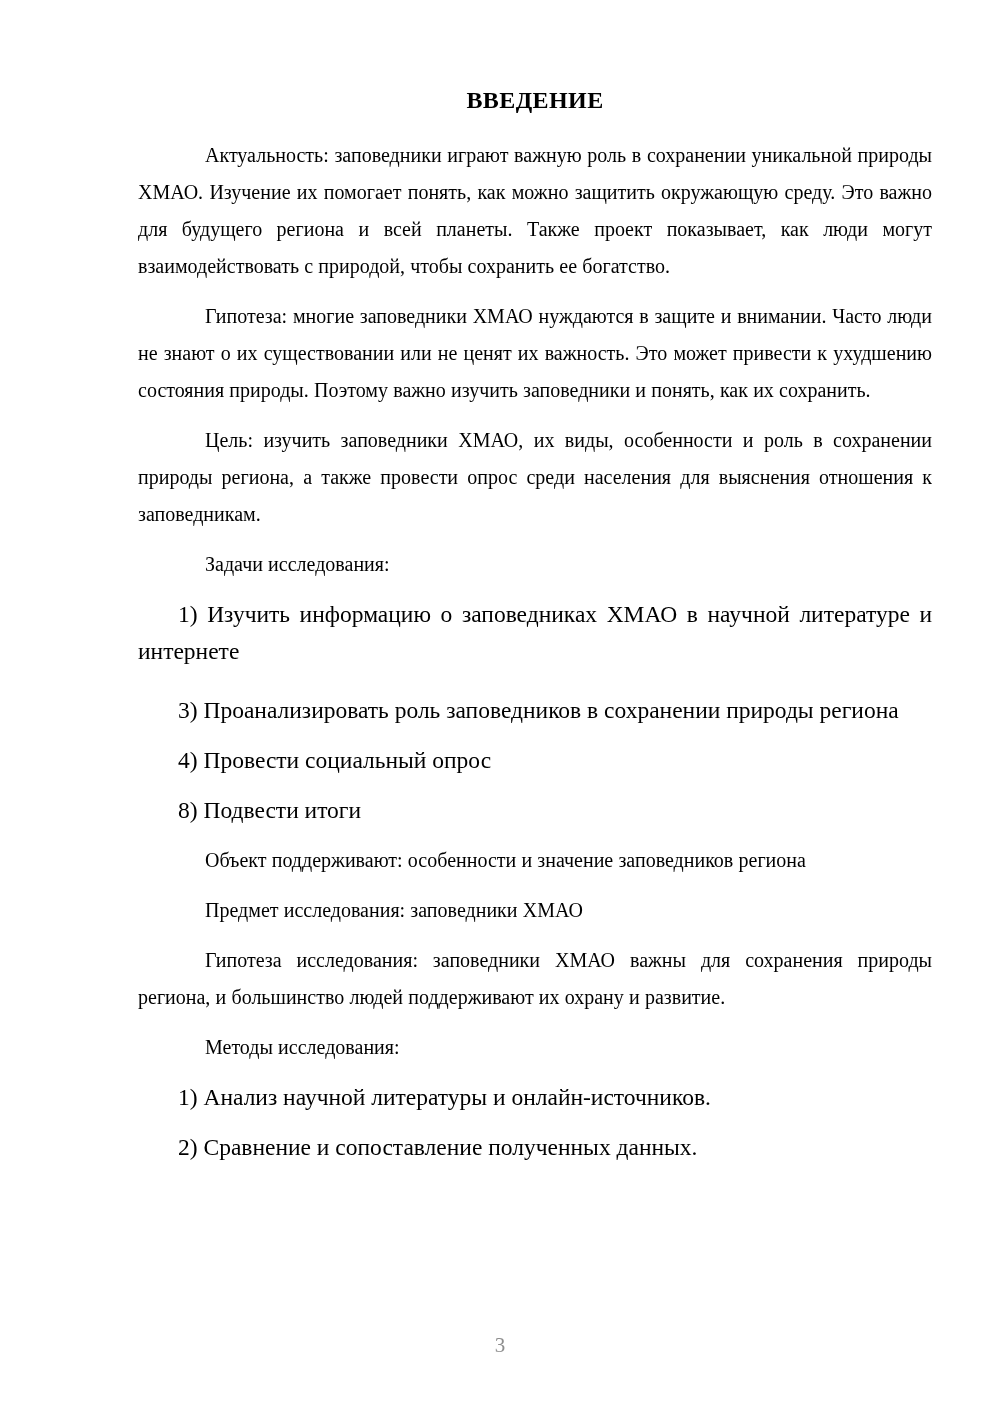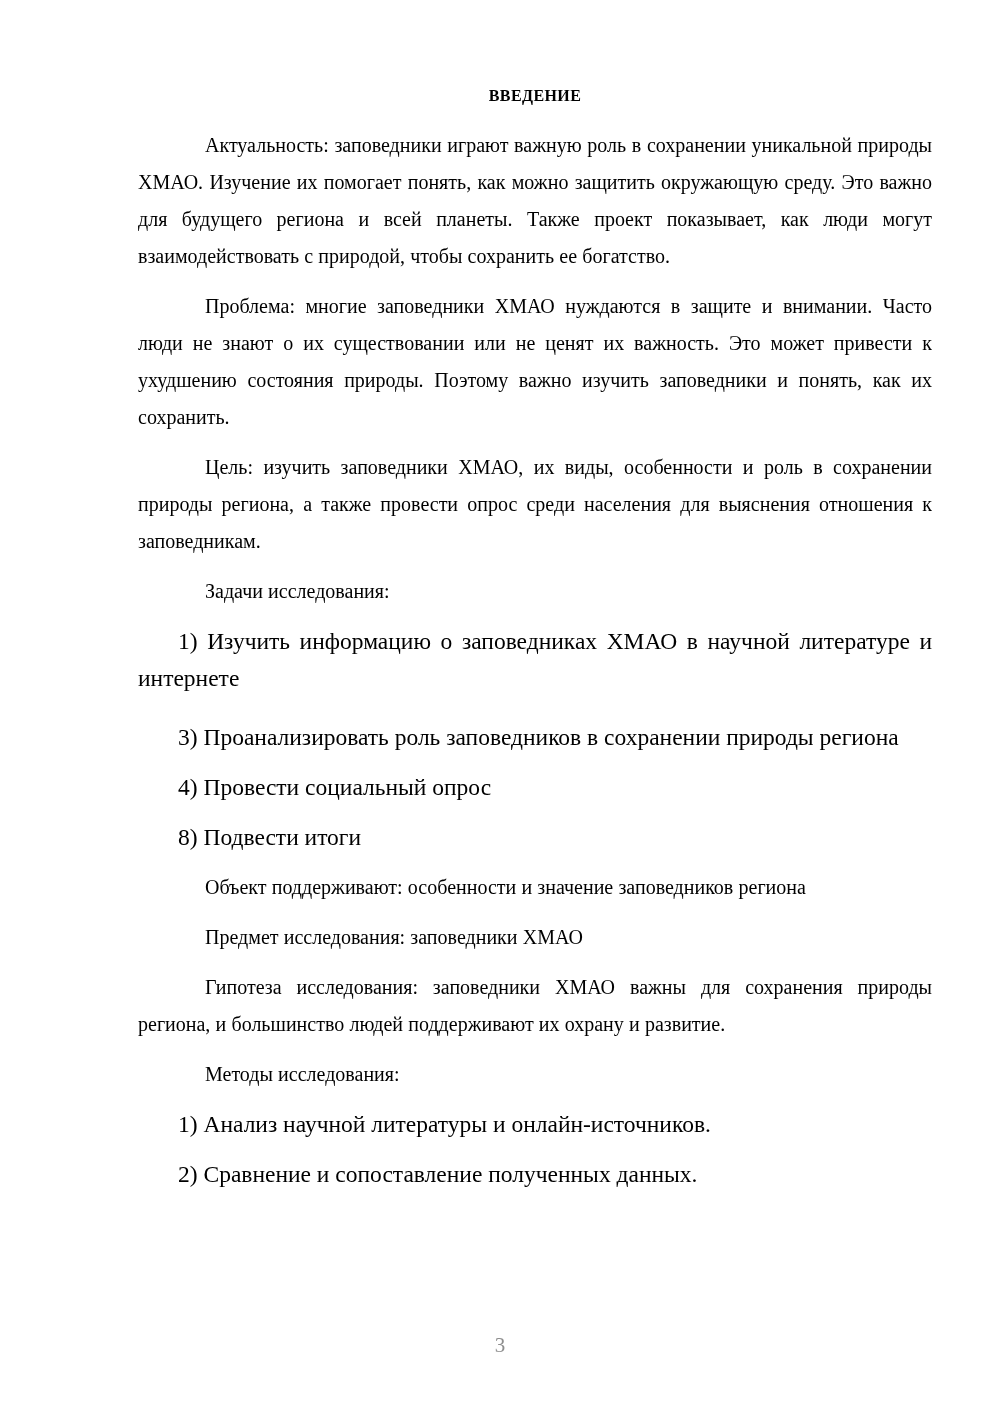--- a/index.html
+++ b/index.html
@@ -20,21 +20,21 @@
     overflow: hidden;
     box-sizing: border-box;
   }
   .content {
     position: absolute;
     left: 138px;
     top: 86px;
     width: 794px;
   }
   .doc-title {
-    font-size: 16px;
+    font-size: 24px;
     font-weight: bold;
     text-align: center;
     letter-spacing: 0.4px;
     margin: 0 0 22px 0;
     line-height: 1.2;
   }
   .para {
     font-size: 20px;
     line-height: 37px;
     text-align: justify;
@@ -75,21 +75,21 @@
 <div class="page">
 
   <div class="content">
 
     <h1 class="doc-title">ВВЕДЕНИЕ</h1>
 
     <p class="para">Актуальность: заповедники играют важную роль в сохранении уникальной природы ХМАО. Изучение их помогает понять, как можно защитить окружающую среду. Это важно для будущего региона и всей планеты. Также проект показывает, как люди могут взаимодействовать с природой, чтобы сохранить ее богатство.</p>
 
     <div class="spacer-sm"></div>
 
-    <p class="para">Проблема: многие заповедники ХМАО нуждаются в защите и внимании. Часто люди не знают о их существовании или не ценят их важность. Это может привести к ухудшению состояния природы. Поэтому важно изучить заповедники и понять, как их сохранить.</p>
+    <p class="para">Гипотеза: многие заповедники ХМАО нуждаются в защите и внимании. Часто люди не знают о их существовании или не ценят их важность. Это может привести к ухудшению состояния природы. Поэтому важно изучить заповедники и понять, как их сохранить.</p>
 
     <div class="spacer-sm"></div>
 
     <p class="para">Цель: изучить заповедники ХМАО, их виды, особенности и роль в сохранении природы региона, а также провести опрос среди населения для выяснения отношения к заповедникам.</p>
 
     <div class="spacer-sm"></div>
 
     <p class="para short">Задачи исследования:</p>
 
     <div class="spacer-sm"></div>

